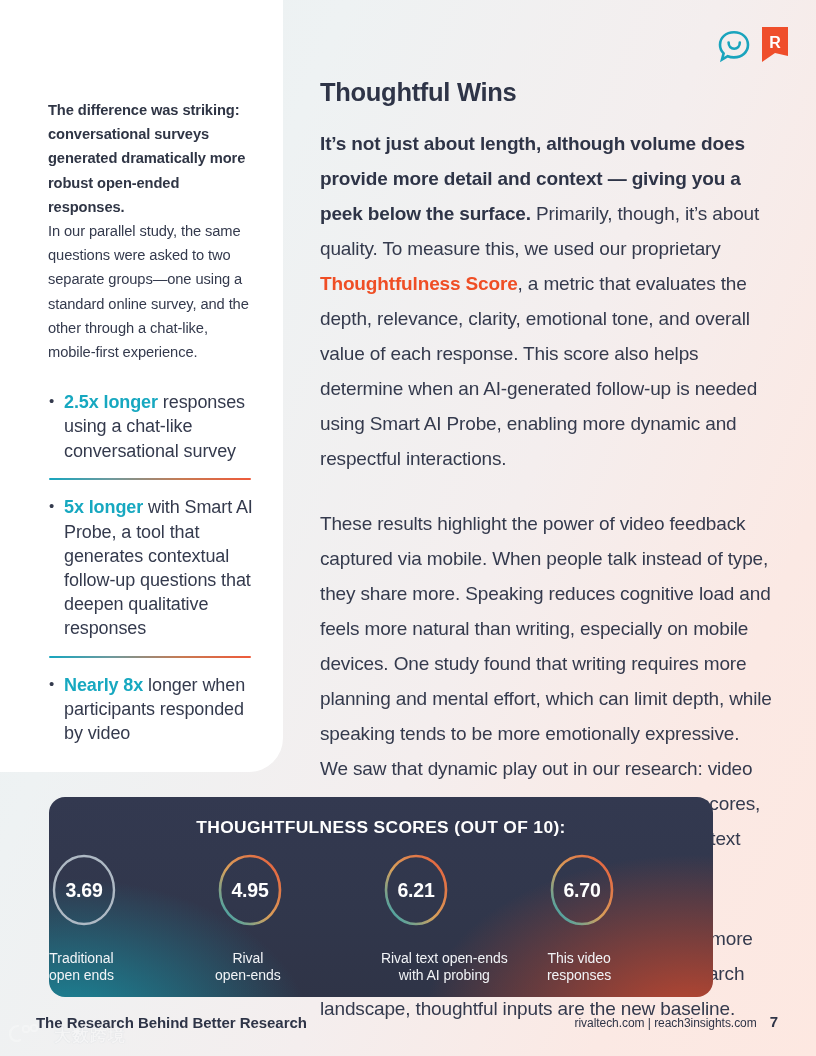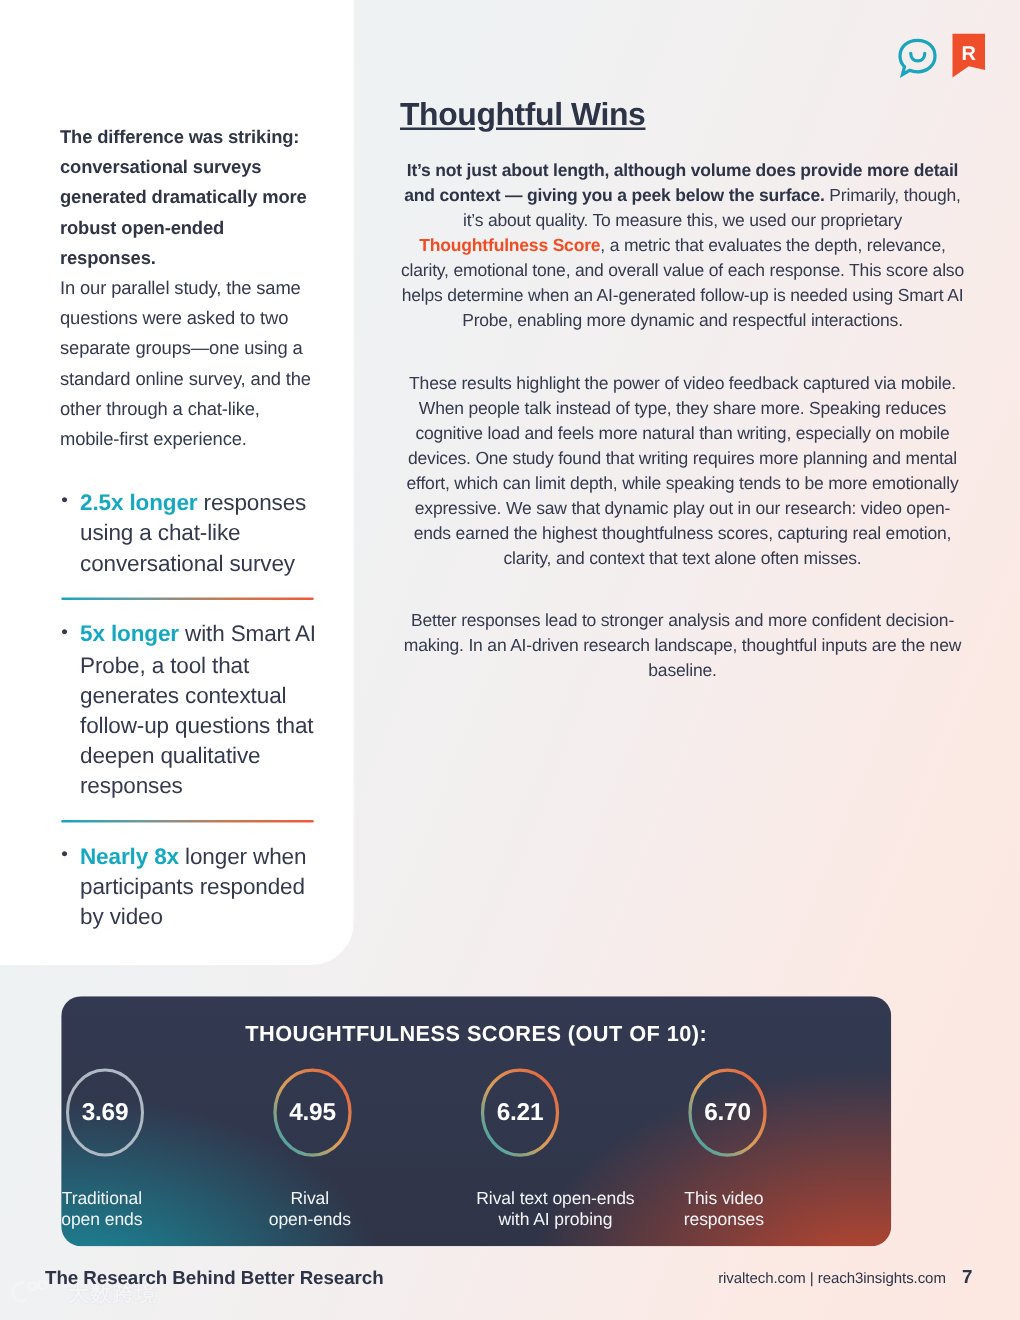--- a/index.html
+++ b/index.html
@@ -96,29 +96,27 @@
     left: 320px;
     top: 78px;
     width: 452px;
   }
   #main-title {
     font-size: 25.5px;
     font-weight: bold;
     color: #2e3447;
     letter-spacing: -0.3px;
     margin-bottom: 19px;
-    text-decoration: underline;
   }
   .body-para {
-    font-size: 14px;
-    line-height: 20px;
+    font-size: 19px;
+    line-height: 35px;
     color: #343a4d;
     letter-spacing: -0.15px;
     margin-bottom: 24px;
-    text-align: center;
   }
   .body-para:last-child { margin-bottom: 0; }
   .b { font-weight: bold; color: #2e3447; }
   .score-hl { color: #ef4e25; font-weight: bold; }
   .gap-lg { margin-bottom: 30px; }
 
   
   #stats-panel {
     position: absolute;
     left: 49px;

